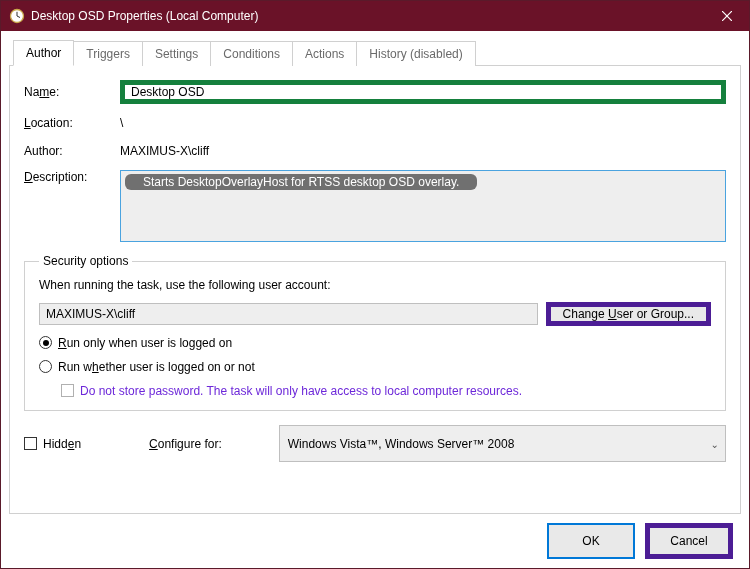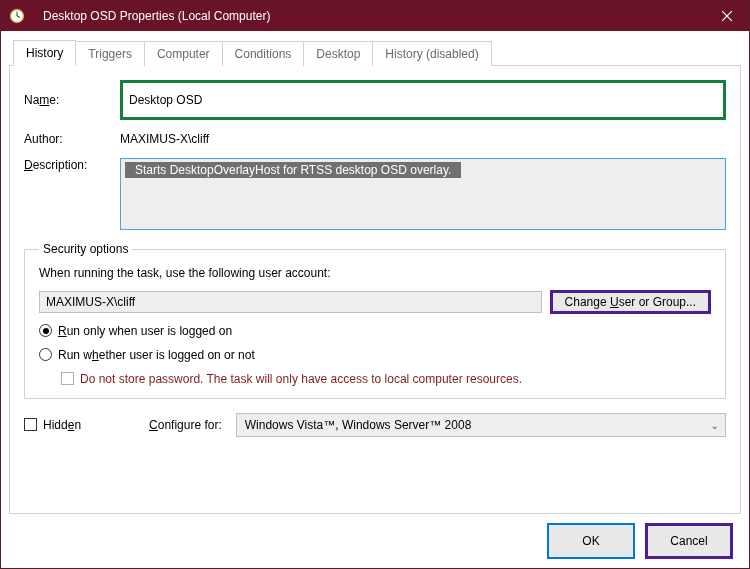--- a/index.html
+++ b/index.html
@@ -16,21 +16,20 @@
     display: flex; flex-direction: column;
     background: #fff;
     position: relative;
   }
   .titlebar {
     height: 30px;
     background: #6a1228;
     color: #fff;
     display: flex; align-items: center;
     padding: 0 0 0 8px;
-    gap: 12px;
   }
   .titlebar .icon {
     width: 16px; height: 16px;
     margin-right: 6px;
     display: inline-flex; align-items:center; justify-content:center;
   }
   .titlebar .title { flex: 1; font-size: 12px; }
   .titlebar .close {
     width: 45px; height: 30px;
     display:flex; align-items:center; justify-content:center;
@@ -85,22 +84,22 @@
     gap: 10px;
   }
   .row.top { align-items: flex-start; }
   .lbl {
     width: 86px;
     flex-shrink: 0;
   }
   .u { text-decoration: underline; }
   .textbox {
     flex: 1;
-    height: 40px;
-    border: 3px solid #15803d;
+    height: 24px;
+    border: 5px solid #15803d;
     padding: 2px 6px;
     font: inherit;
     background: #fff;
   }
   .readonly-text {
     flex: 1;
     padding: 2px 0;
   }
   .desc-box {
     flex: 1;
@@ -108,21 +107,22 @@
     border: 1px solid #4aa3df;
     background: #eee;
     padding: 4px 4px;
     position: relative;
     overflow: hidden;
   }
   .desc-sel {
     background: #707070;
     color: #fff;
     display: inline;
-    padding: 1px 10px;
+    padding: 1px 18px;
+    border-radius: 6px;
   }
 
   fieldset.security {
     border: 1px solid #d0d0d0;
     padding: 10px 14px 12px 14px;
     margin: 2px 0 0 0;
   }
   fieldset.security legend {
     padding: 0 4px;
   }
@@ -133,42 +133,43 @@
   .account-box {
     flex:1; height:22px;
     border:1px solid #bfbfbf;
     background:#eee;
     padding: 2px 6px;
     display:flex; align-items:center;
   }
   .btn {
     height: 24px;
     padding: 0 12px;
-    border: 3px solid #4c1d95;
+    border: 5px solid #4c1d95;
     background: #e9e9e9;
     font: inherit;
     cursor: pointer;
   }
   .radio-row, .check-row {
     display:flex; gap:6px;
   }
-  .disabled { color:#7f1d1d; }
+  .disabled { color:#6d28d9; }
   .indent { margin-left: 22px; }
 
   .bottom-row {
     display:flex; align-items:center; gap:14px;
     margin-top: 4px;
   }
   .select {
-    flex:1; height:24px;
+    flex:1; height:37px;
     border:1px solid #bfbfbf;
     background:#eee;
     padding: 0 24px 0 8px;
     display:flex; align-items:center;
     position:relative;
+    margin-left:43px;
   }
   .select .caret {
     position:absolute; right:6px; top:50%; transform:translateY(-50%);
     font-size:10px; color:#555;
   }
 
   .footer {
     height: 46px;
     border-top: none;
     display:flex; justify-content:flex-end; align-items:center;
@@ -224,35 +225,39 @@
       <svg viewBox="0 0 10 10" width="10" height="10">
         <line x1="0" y1="0" x2="10" y2="10" stroke="#fff" stroke-width="1.2"></line>
         <line x1="10" y1="0" x2="0" y2="10" stroke="#fff" stroke-width="1.2"></line>
       </svg>
     </div>
   </div>
 
   <div class="client">
 
     <div class="tabstrip">
-      <div class="tab active">History</div>
+      <div class="tab active">Author</div>
       <div class="tab"><span>Tri</span><span class="u">g</span><span>gers</span></div>
-      <div class="tab">Computer</div>
+      <div class="tab">Settings</div>
       <div class="tab">Conditions</div>
-      <div class="tab">Desktop</div>
+      <div class="tab">Actions</div>
       <div class="tab">History (disabled)</div>
     </div>
 
     <div class="panel">
 
       <div class="row">
         <div class="lbl">Na<span class="u">m</span>e:</div>
         <input class="textbox" type="text" value="Desktop OSD" style="">
       </div>
 
+      <div class="row">
+        <div class="lbl"><span class="u">L</span>ocation:</div>
+        <div class="readonly-text">\</div>
+      </div>
 
       <div class="row">
         <div class="lbl">Author:</div>
         <div class="readonly-text">MAXIMUS-X\cliff</div>
       </div>
 
       <div class="row top">
         <div class="lbl"><span class="u">D</span>escription:</div>
         <div class="desc-box">
           <span class="desc-sel">Starts DesktopOverlayHost for RTSS desktop OSD overlay.</span>

